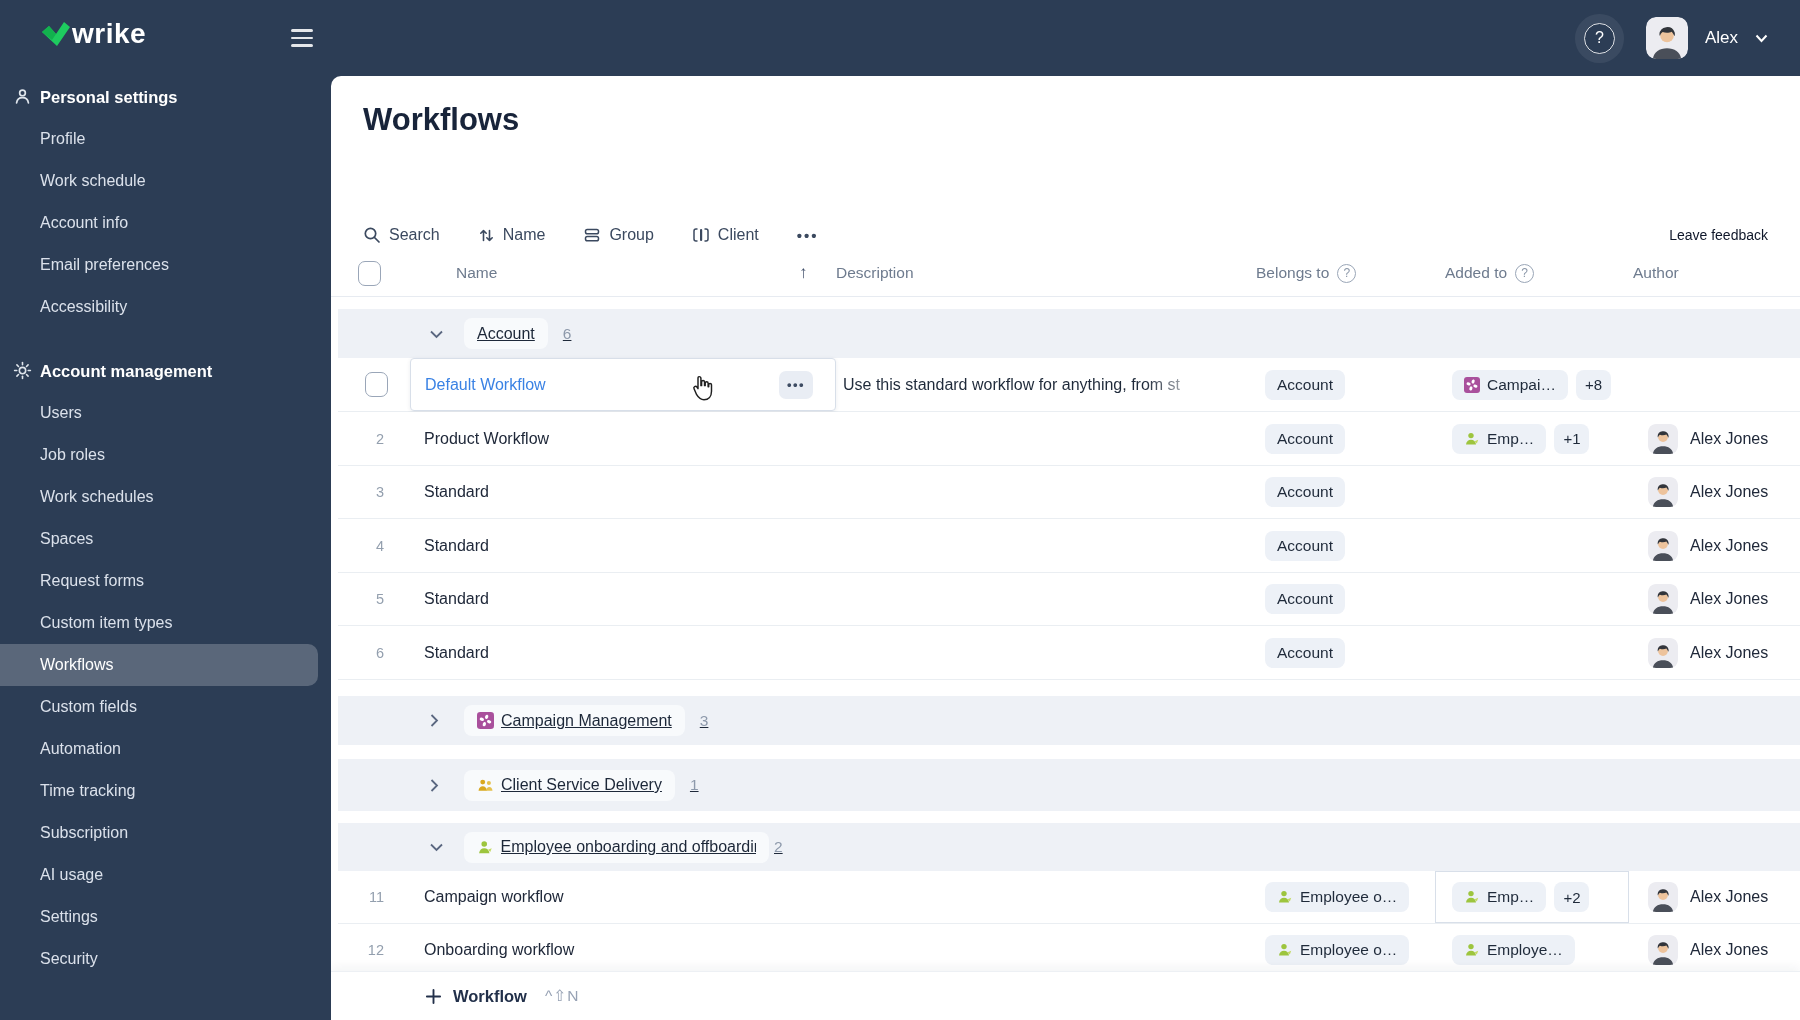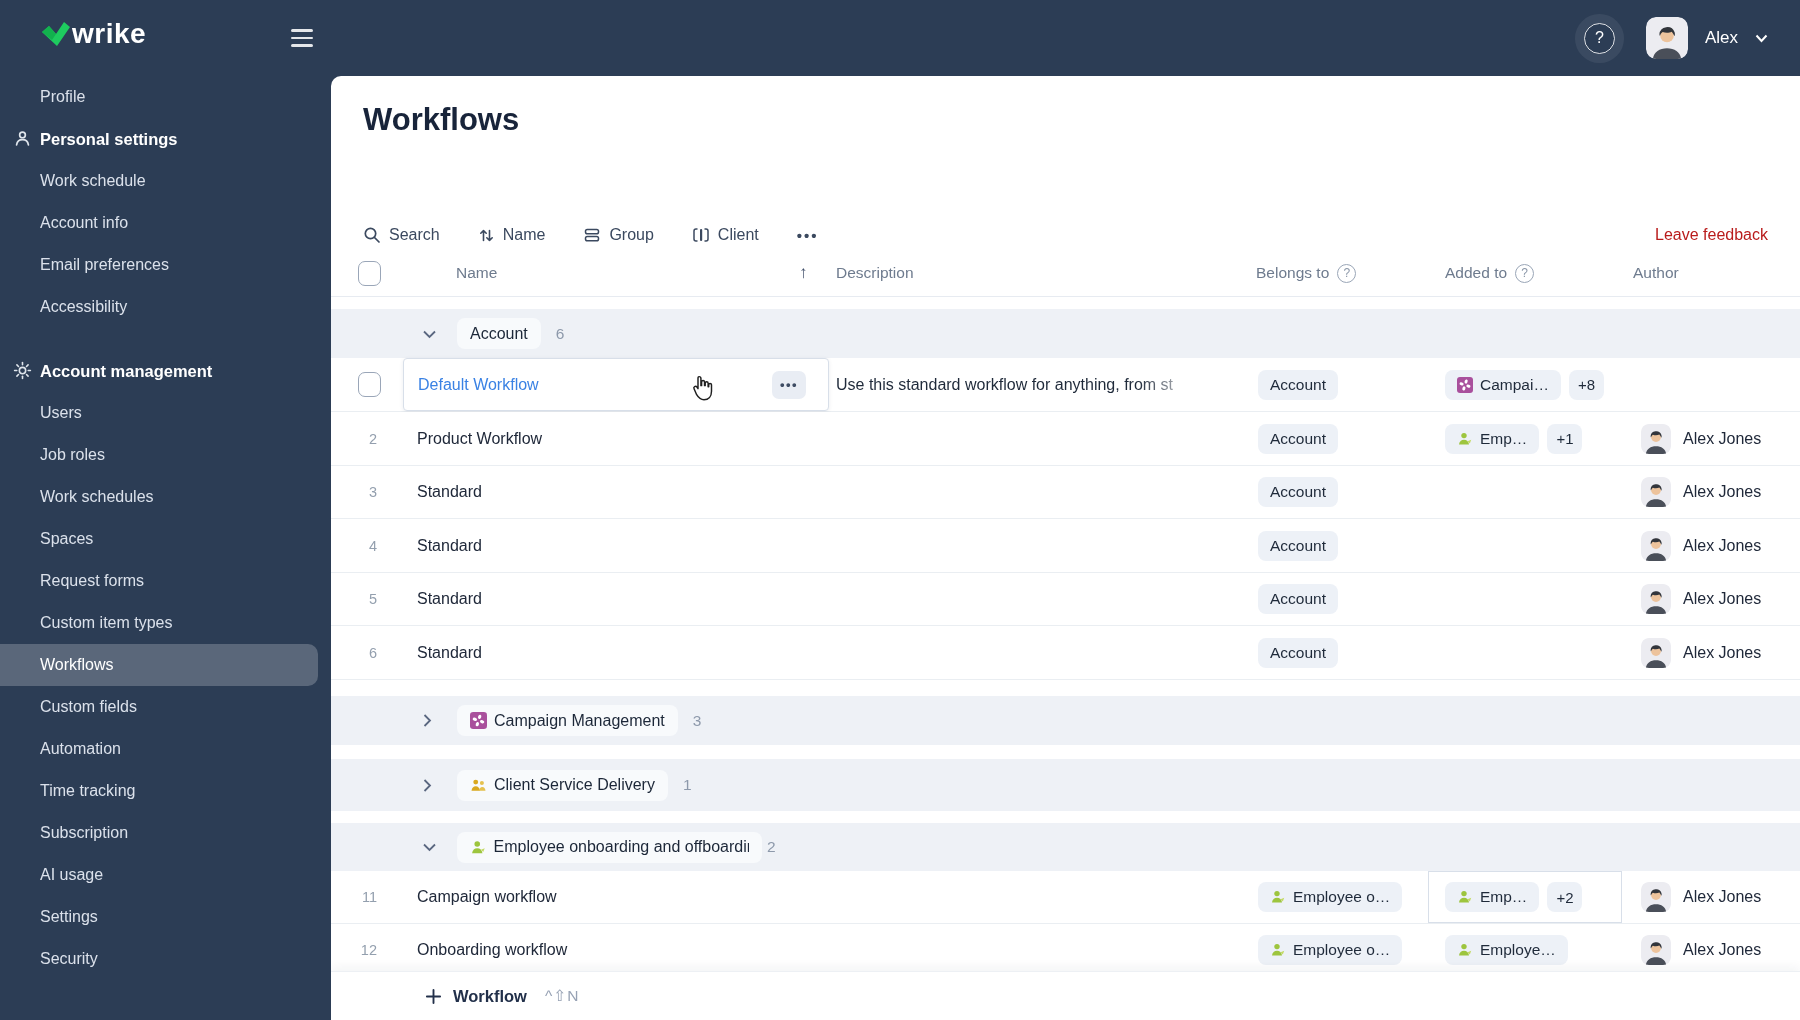--- a/index.html
+++ b/index.html
@@ -27,38 +27,38 @@
   .side-link { color:rgba(232,238,246,.93); font-size:16px; padding-left:40px; cursor:pointer; }
   .side-link.selected { background:rgba(255,255,255,.22); border-radius:0 10px 10px 0; color:#fff; }
 
   
   .main { position:absolute; left:331px; top:76px; right:0; bottom:0; background:#fff; border-top-left-radius:10px; overflow:hidden; }
   .page-title { position:absolute; top:26px; left:32px; font-size:31px; font-weight:700; color:#18243a; }
   .toolbar { position:absolute; top:120px; left:32px; right:32px; height:34px; display:flex; align-items:center; gap:38px;margin-top:22px; }
   .tool { display:flex; align-items:center; gap:8px; color:#3b495f; font-size:16px; font-weight:500; cursor:pointer; }
   .tool svg { display:block; }
   .tool-more { letter-spacing:2px; font-weight:700; color:#3b495f; cursor:pointer; font-size:15px; }
-  .feedback { margin-left:auto; color:#b91c1c; font-size:16px; cursor:pointer; }
+  .feedback { margin-left:auto; color:#0f172a; font-size:14px; cursor:pointer; }
 
   
   .thead { position:absolute; top:174px; left:0; right:0; height:47px; border-bottom:1px solid #e7ebf1; color:#6e7b8e; font-size:15.5px; }
   .thead > div { position:absolute; top:0; height:100%; display:flex; align-items:center; }
   .h-check { left:27px; }
   .h-name { left:125px; }
   .h-arrow { left:468px; color:#42506b; font-size:17px; }
   .h-desc { left:505px; }
   .h-belongs { left:925px; gap:8px; }
   .h-added { left:1114px; gap:8px; }
   .h-author { left:1302px; }
   .qmark { width:19px; height:19px; border-radius:50%; border:1.4px solid #9aa6b7; color:#8b97a8; font-size:12px; display:flex; align-items:center; justify-content:center; }
 
   .checkbox { width:23px; height:25px; border:1.5px solid #9aa6b8; border-radius:7px; background:#fff; cursor:pointer; }
 
   
-  .tbody { position:absolute; top:233px; left:0; right:0; }
+  .tbody { position:absolute; top:233px; left:7px; right:0;text-decoration:underline; }
   .tgroup { background:#eef1f6; display:flex; align-items:center; padding-left:91px; }
   .tgroup .chev { width:17px; display:flex; cursor:pointer; }
   .gpill { margin-left:18px; background:#f8fafc; border-radius:8px; height:31px; display:flex; align-items:center; padding:0 13px; gap:7px; font-size:16px; font-weight:500; color:#1c2738; max-width:305px; cursor:pointer; }
   .gpill .glabel { white-space:nowrap; overflow:hidden; }
   .gcount { margin-left:15px; color:#8d99ab; font-size:15.5px; }
   .gcount.tight { margin-left:5px; }
 
   .trow { position:relative; border-bottom:1px solid #eaeef2; background:#fff; }
   .trow > div { position:absolute; top:0; height:100%; display:flex; align-items:center; }
   .c-check { left:27px; }
@@ -144,30 +144,30 @@
         </svg>
     </div>
     <span class="top-user">Alex</span>
     <svg width="13" height="9" viewBox="0 0 13 9">
       <polyline points="1.5,1.5 6.5,7 11.5,1.5" fill="none" stroke="#fff" stroke-width="2"></polyline>
     </svg>
   </div>
 </header>
 
 <nav class="sidebar">
-  <div class="side-item side-link">Profile</div>
   <div class="side-item side-head">
     <span class="ic">
       <svg width="19" height="19" viewBox="0 0 18 18">
           <circle cx="9" cy="5.6" r="2.7" fill="none" stroke="#dfe5ec" stroke-width="1.6"></circle>
           <path d="M3.4 15c.5-3.2 2.6-4.9 5.6-4.9s5.1 1.7 5.6 4.9" fill="none" stroke="#dfe5ec" stroke-width="1.6" stroke-linecap="round"></path>
         </svg>
     </span>
     <span class="lbl">Personal settings</span>
   </div>
+  <div class="side-item side-link">Profile</div>
   <div class="side-item side-link">Work schedule</div>
   <div class="side-item side-link">Account info</div>
   <div class="side-item side-link">Email preferences</div>
   <div class="side-item side-link">Accessibility</div>
   <div class="side-gap"></div>
   <div class="side-item side-head">
     <span class="ic">
       <svg width="19" height="19" viewBox="0 0 18 18">
           <circle cx="9" cy="9" r="3" fill="none" stroke="#dfe5ec" stroke-width="1.5"></circle>
           <g stroke="#dfe5ec" stroke-width="1.5" stroke-linecap="round">

